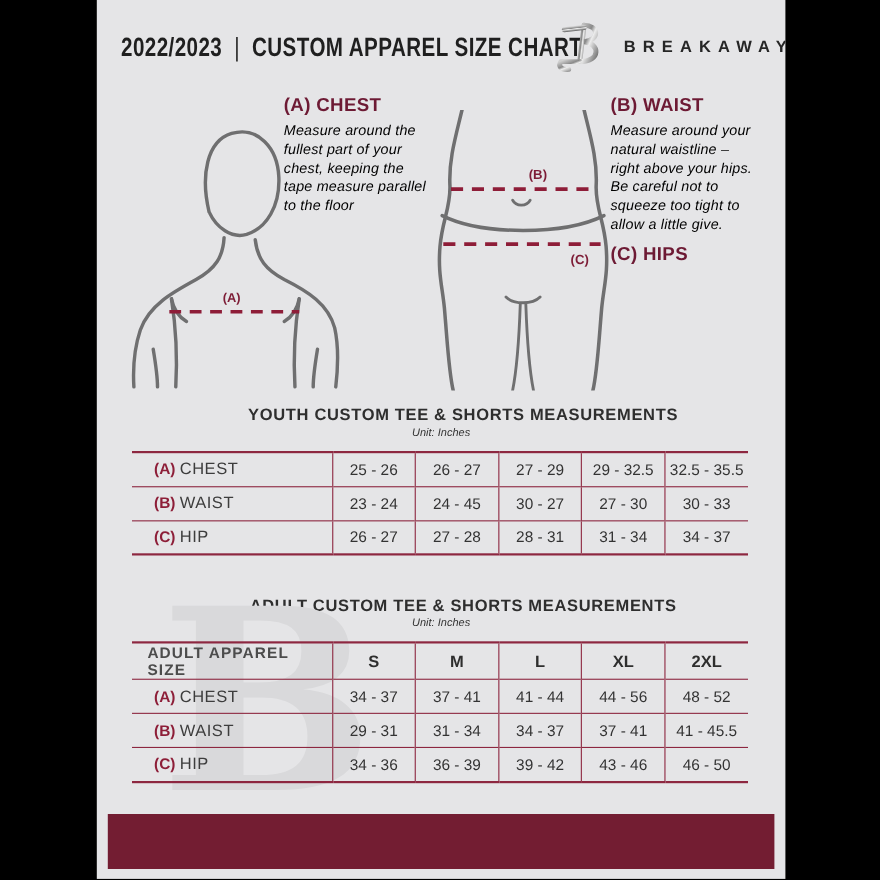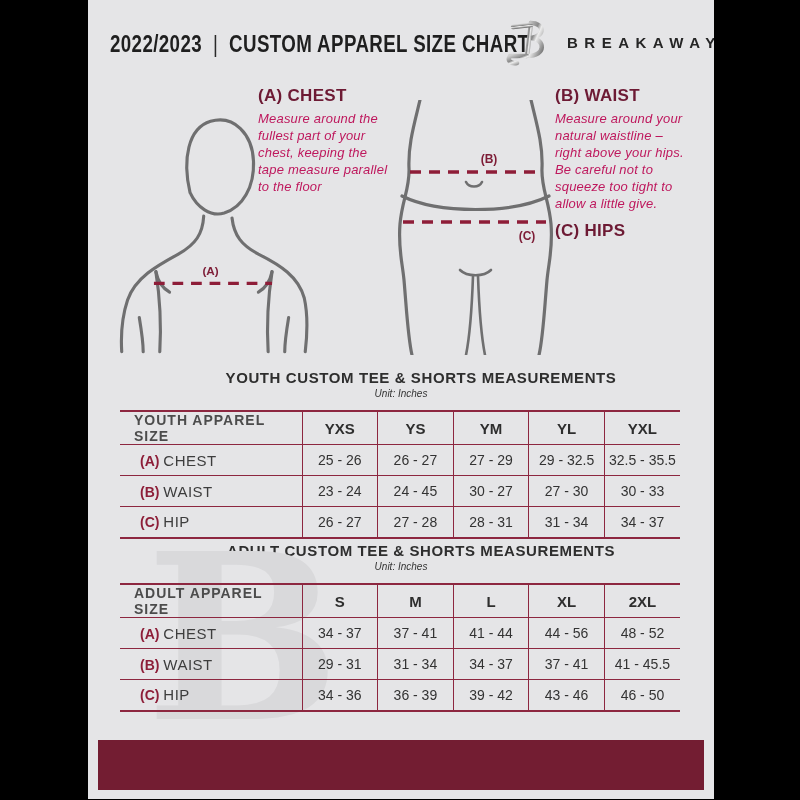--- a/index.html
+++ b/index.html
@@ -11,21 +11,21 @@
   .hdr-text { position:absolute; left:22px; top:30px; white-space:nowrap;
     font-size:24px; font-weight:bold; color:#1f1f1f; letter-spacing:0.5px;
     transform:scaleX(0.78); transform-origin:0 50%; }
   .hdr-text .divider { margin:0 14px; font-weight:normal; color:#2a2a2a; }
   .logo-wrap { position:absolute; left:412px; top:14px; width:52px; height:52px; }
   .brand { position:absolute; left:479px; top:34px; font-size:15px; font-weight:bold;
     color:#262626; letter-spacing:6.5px; }
 
   
   .instr-head { position:absolute; font-size:17px; font-weight:bold; color:#6d1a34; letter-spacing:0.3px; }
-  .instr-body { position:absolute; font-size:13px; font-style:italic; color:#be185d;
+  .instr-body { position:absolute; font-size:13px; font-style:italic; color:#000000;
     line-height:17px; white-space:pre-line; letter-spacing:0.2px; }
 
   
   .fig { position:absolute; }
   .fig-label { font:bold 12px "Liberation Sans", sans-serif; fill:#7d1c36; }
 
   
   .tbl-title { position:absolute; left:0; width:626px; text-align:center;
     font-size:15px; font-weight:bold; color:#2e2e2e; letter-spacing:0.6px;padding-left:40px; }
   .tbl-unit { position:absolute; left:0; width:626px; text-align:center;
@@ -137,28 +137,20 @@
     <table class="size-table" style="top:410px;">
       <colgroup>
           <col style="width:182px;">
           <col>
           <col>
           <col>
           <col>
           <col>
         </colgroup>
       <tbody>
-          <tr class="head">
-        <td class="lbl">YOUTH APPAREL SIZE</td>
-        <td>YXS</td>
-        <td>YS</td>
-        <td>YM</td>
-        <td>YL</td>
-        <td>YXL</td>
-      </tr>
       <tr>
         <td class="lbl"><span class="pfx">(A)</span> <span class="nm">CHEST</span></td>
         <td>25 - 26</td>
         <td>26 - 27</td>
         <td>27 - 29</td>
         <td>29 - 32.5</td>
         <td>32.5 - 35.5</td>
       </tr>
       <tr>
         <td class="lbl"><span class="pfx">(B)</span> <span class="nm">WAIST</span></td>

